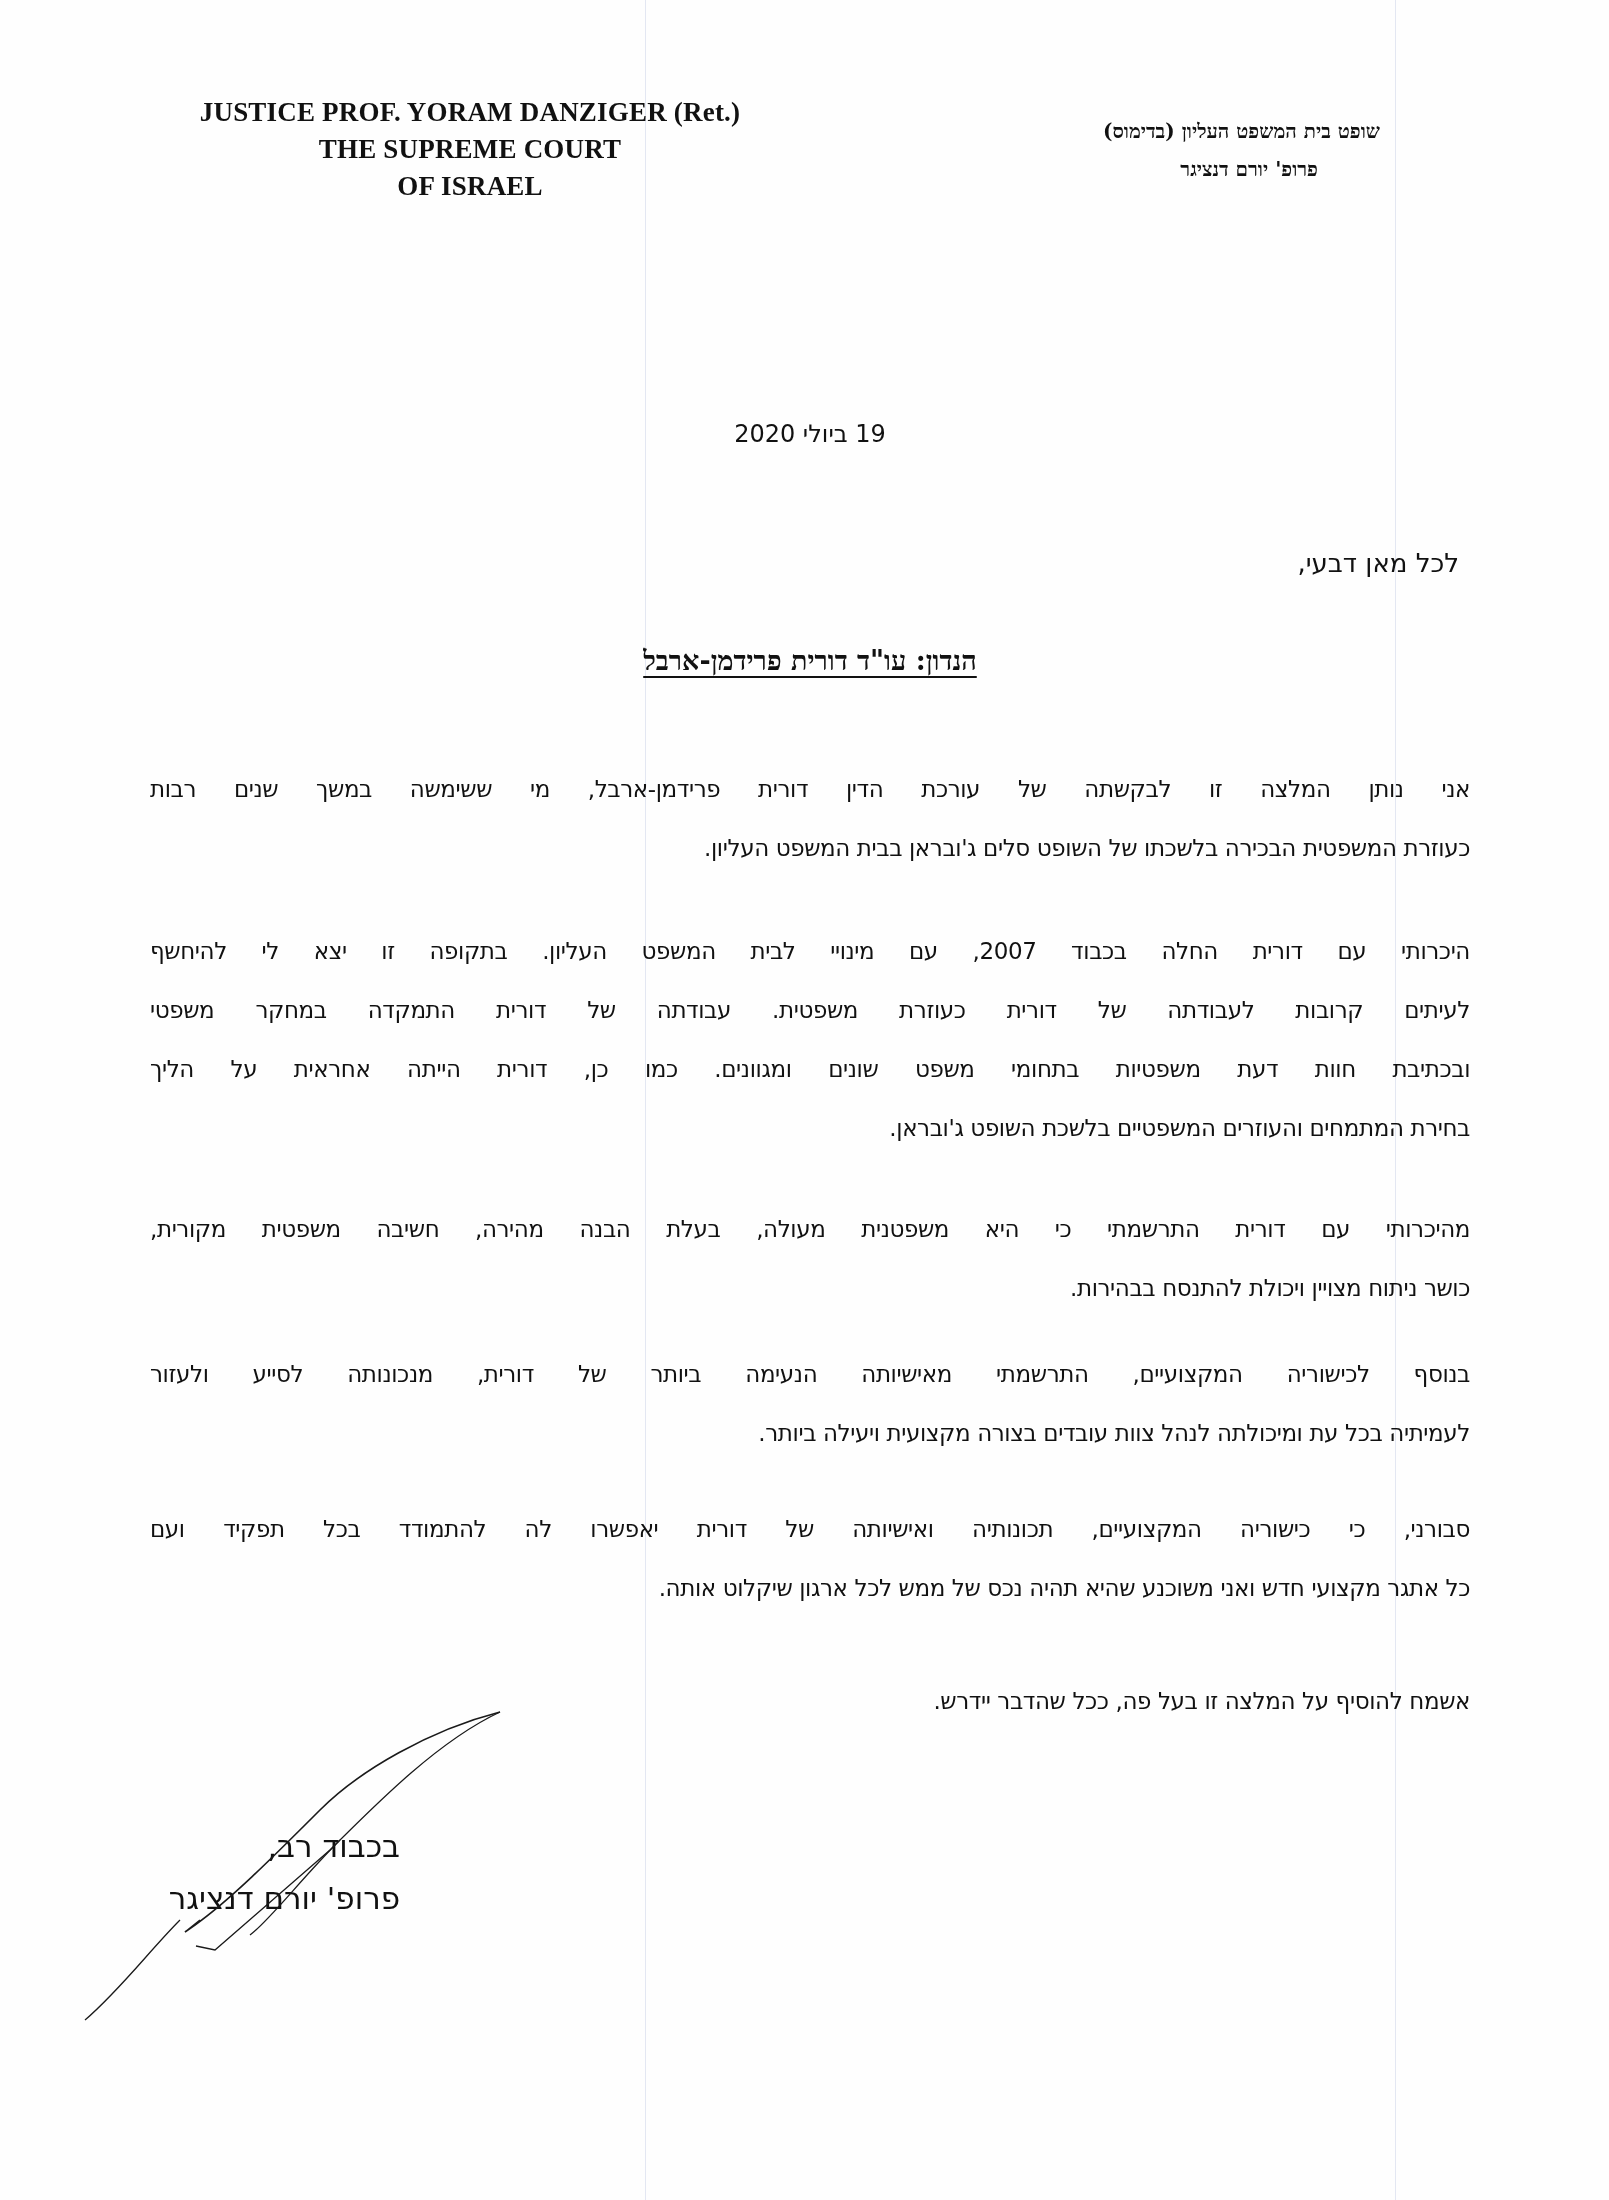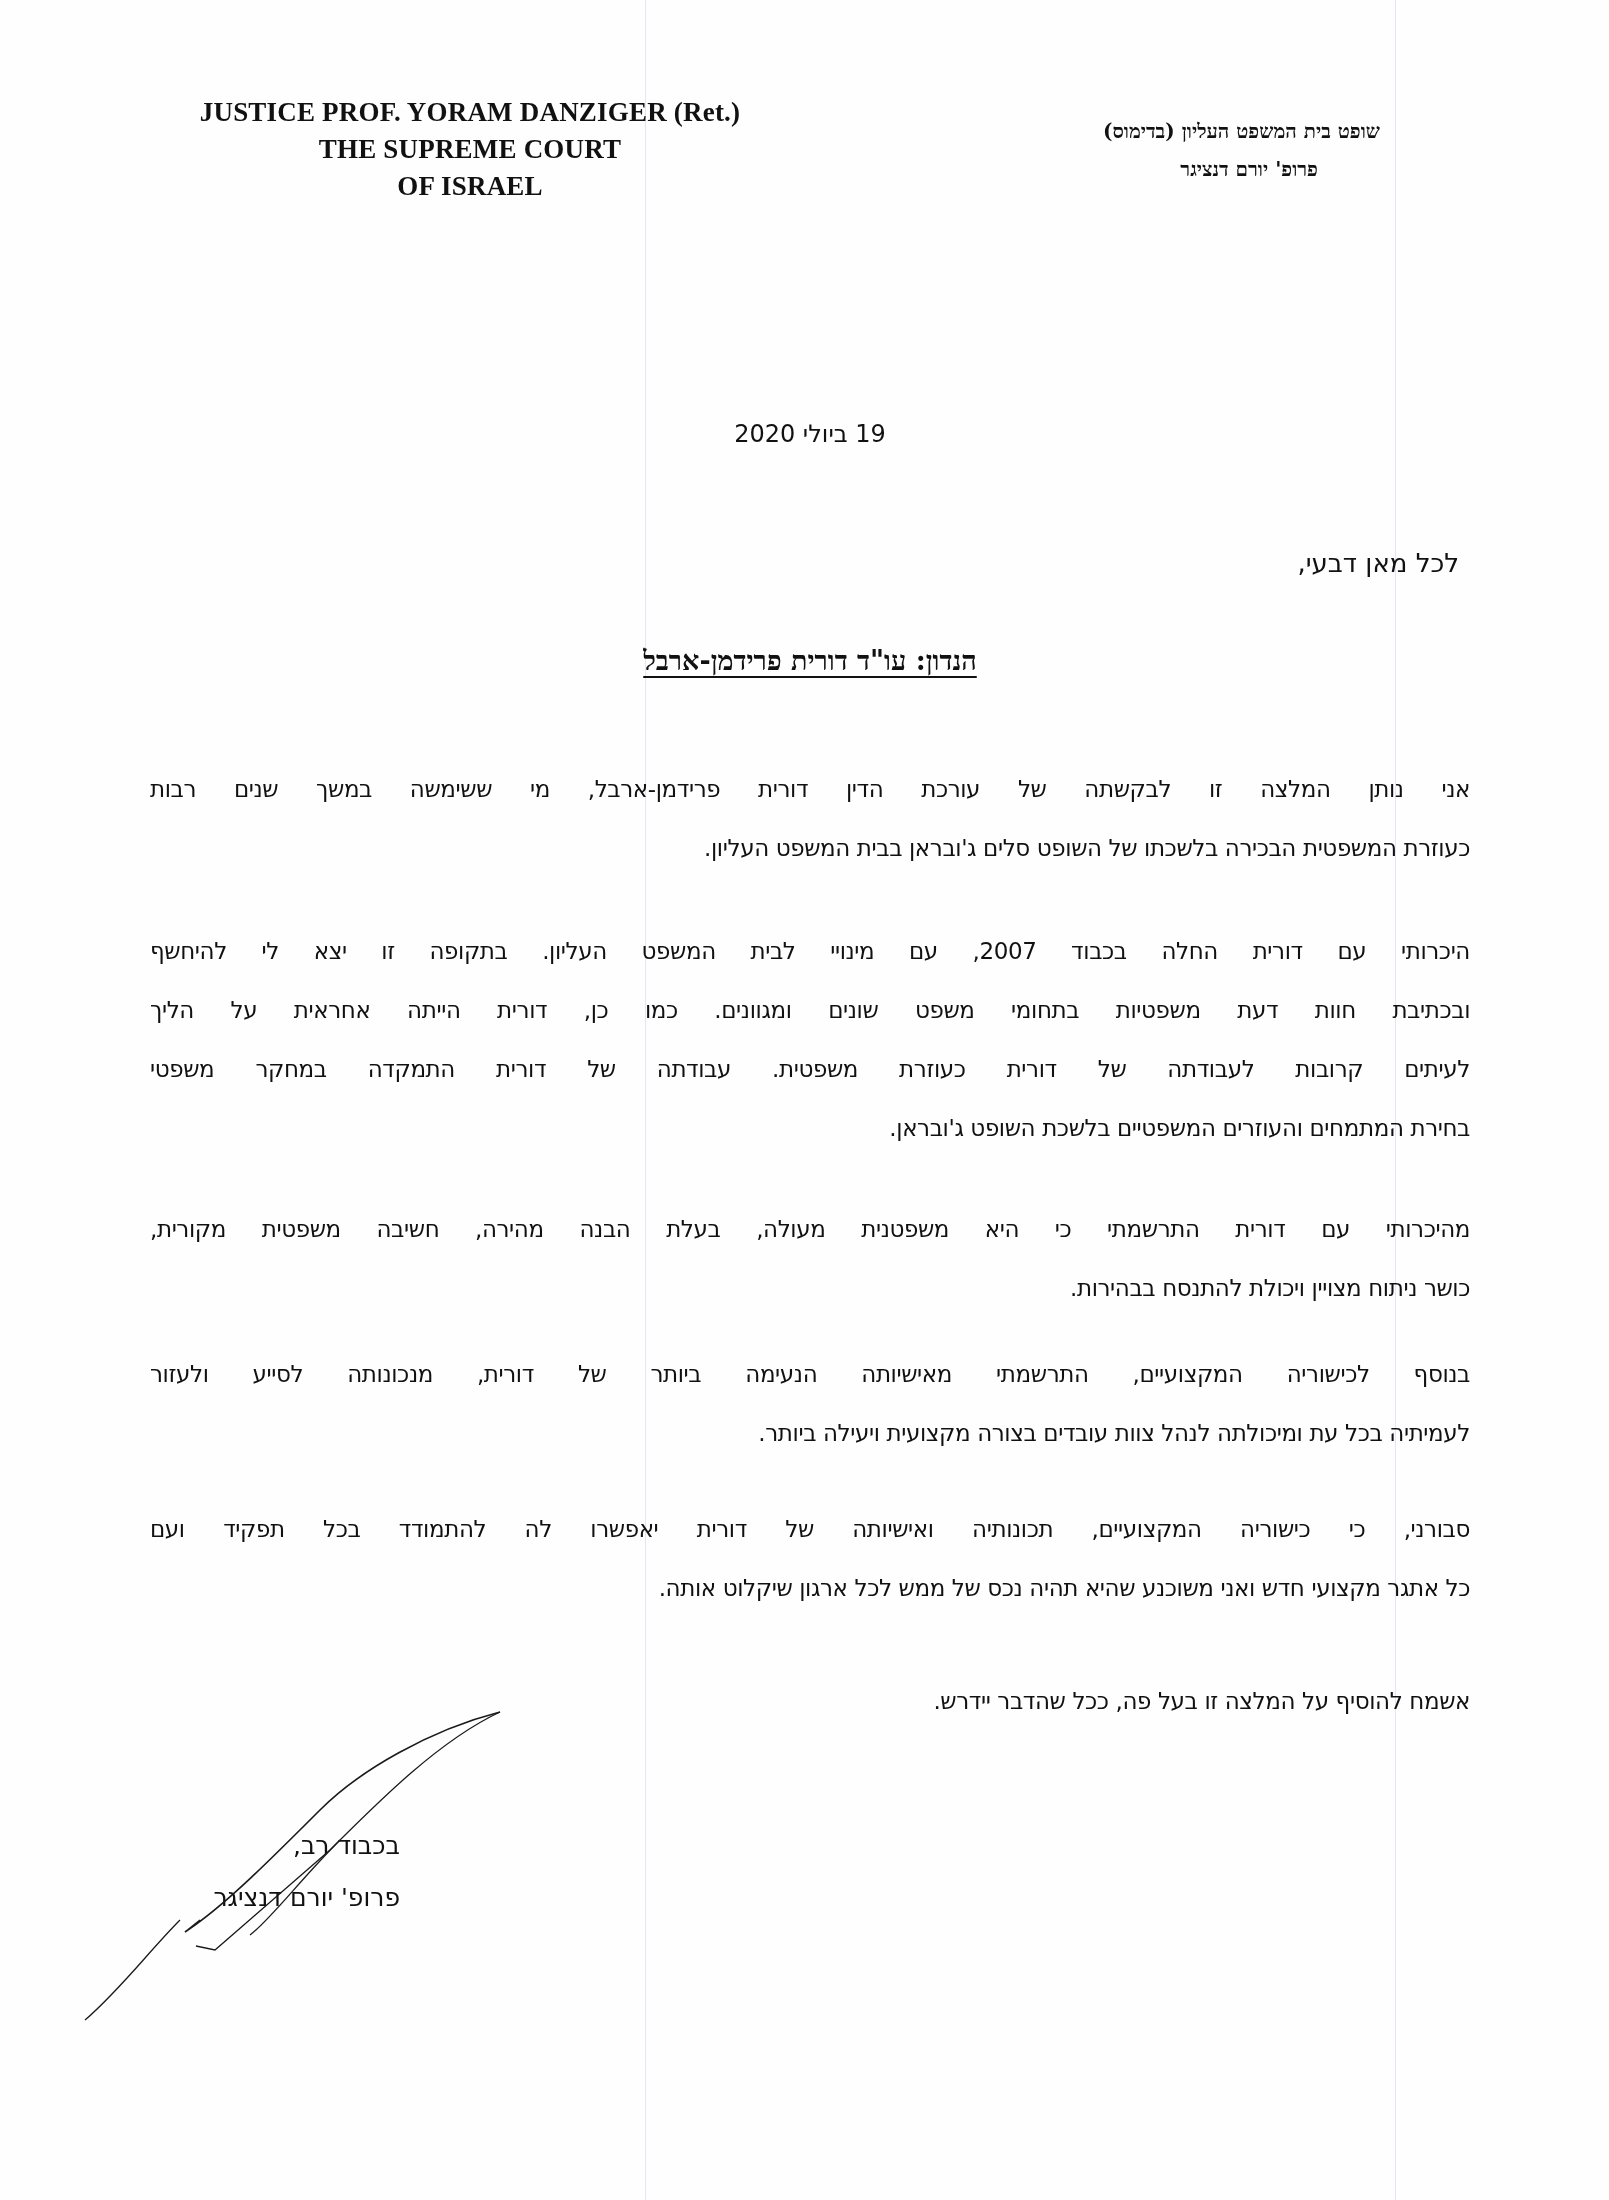--- a/index.html
+++ b/index.html
@@ -20,21 +20,21 @@
             font-family: "DejaVu Sans", sans-serif; font-size: 26px; }
   .subject { position: absolute; left: 540px; top: 645px; width: 540px; direction: rtl; text-align: center;
              font-family: "DejaVu Serif", serif; font-size: 27px; font-weight: bold;
              text-decoration: underline; text-underline-offset: 6px; }
   .para { position: absolute; left: 150px; width: 1320px; direction: rtl; text-align: justify;
           text-align-last: right; font-family: "DejaVu Sans", sans-serif; font-size: 23px;
           line-height: 59px; letter-spacing: -0.4px; }
   .para .ln { display: block; text-align: justify; text-align-last: justify; white-space: nowrap; }
   .para .ln.last { text-align-last: right; }
   .signoff { position: absolute; left: 160px; top: 1820px; width: 240px; direction: rtl; text-align: right;
-             font-family: "DejaVu Sans", sans-serif; font-size: 25px; line-height: 52px; }
+             font-family: "DejaVu Sans", sans-serif; font-size: 31px; line-height: 52px; }
   .sig { position: absolute; left: 0; top: 0; pointer-events: none; }
 </style>
 </head>
 <body>
 
 <div class="page">
   <div class="fold" style="left:645px"></div>
   <div class="fold" style="left:1395px"></div>
 
   <div class="en-head">
@@ -52,22 +52,22 @@
   <div class="salute">לכל מאן דבעי,</div>
   <div class="subject">הנדון: עו"ד דורית פרידמן-ארבל</div>
 
   <div class="para" style="top:760px">
     <span class="ln">אני נותן המלצה זו לבקשתה של עורכת הדין דורית פרידמן-ארבל, מי ששימשה במשך שנים רבות</span>
     <span class="ln last">כעוזרת המשפטית הבכירה בלשכתו של השופט סלים ג'ובראן בבית המשפט העליון.</span>
   </div>
 
   <div class="para" style="top:922px">
     <span class="ln">היכרותי עם דורית החלה בכבוד 2007, עם מינויי לבית המשפט העליון. בתקופה זו יצא לי להיחשף</span>
+    <span class="ln">לעיתים קרובות לעבודתה של דורית כעוזרת משפטית. עבודתה של דורית התמקדה במחקר משפטי</span>
     <span class="ln">ובכתיבת חוות דעת משפטיות בתחומי משפט שונים ומגוונים. כמו כן, דורית הייתה אחראית על הליך</span>
-    <span class="ln">לעיתים קרובות לעבודתה של דורית כעוזרת משפטית. עבודתה של דורית התמקדה במחקר משפטי</span>
     <span class="ln last">בחירת המתמחים והעוזרים המשפטיים בלשכת השופט ג'ובראן.</span>
   </div>
 
   <div class="para" style="top:1200px">
     <span class="ln">מהיכרותי עם דורית התרשמתי כי היא משפטנית מעולה, בעלת הבנה מהירה, חשיבה משפטית מקורית,</span>
     <span class="ln last">כושר ניתוח מצויין ויכולת להתנסח בבהירות.</span>
   </div>
 
   <div class="para" style="top:1345px">
     <span class="ln">בנוסף לכישוריה המקצועיים, התרשמתי מאישיותה הנעימה ביותר של דורית, מנכונותה לסייע ולעזור</span>

